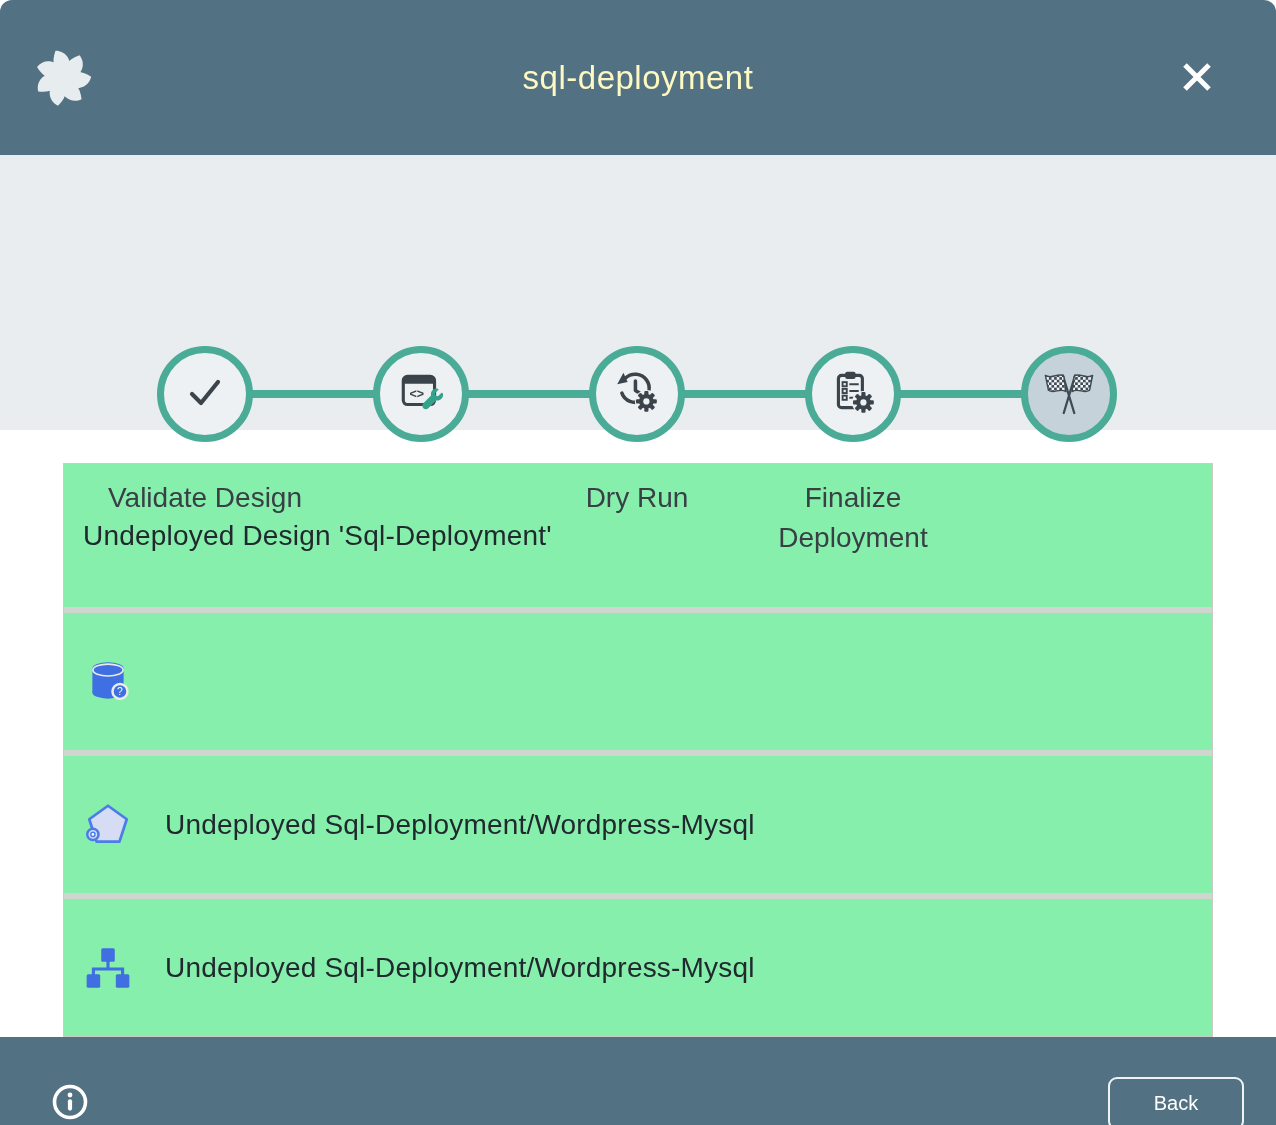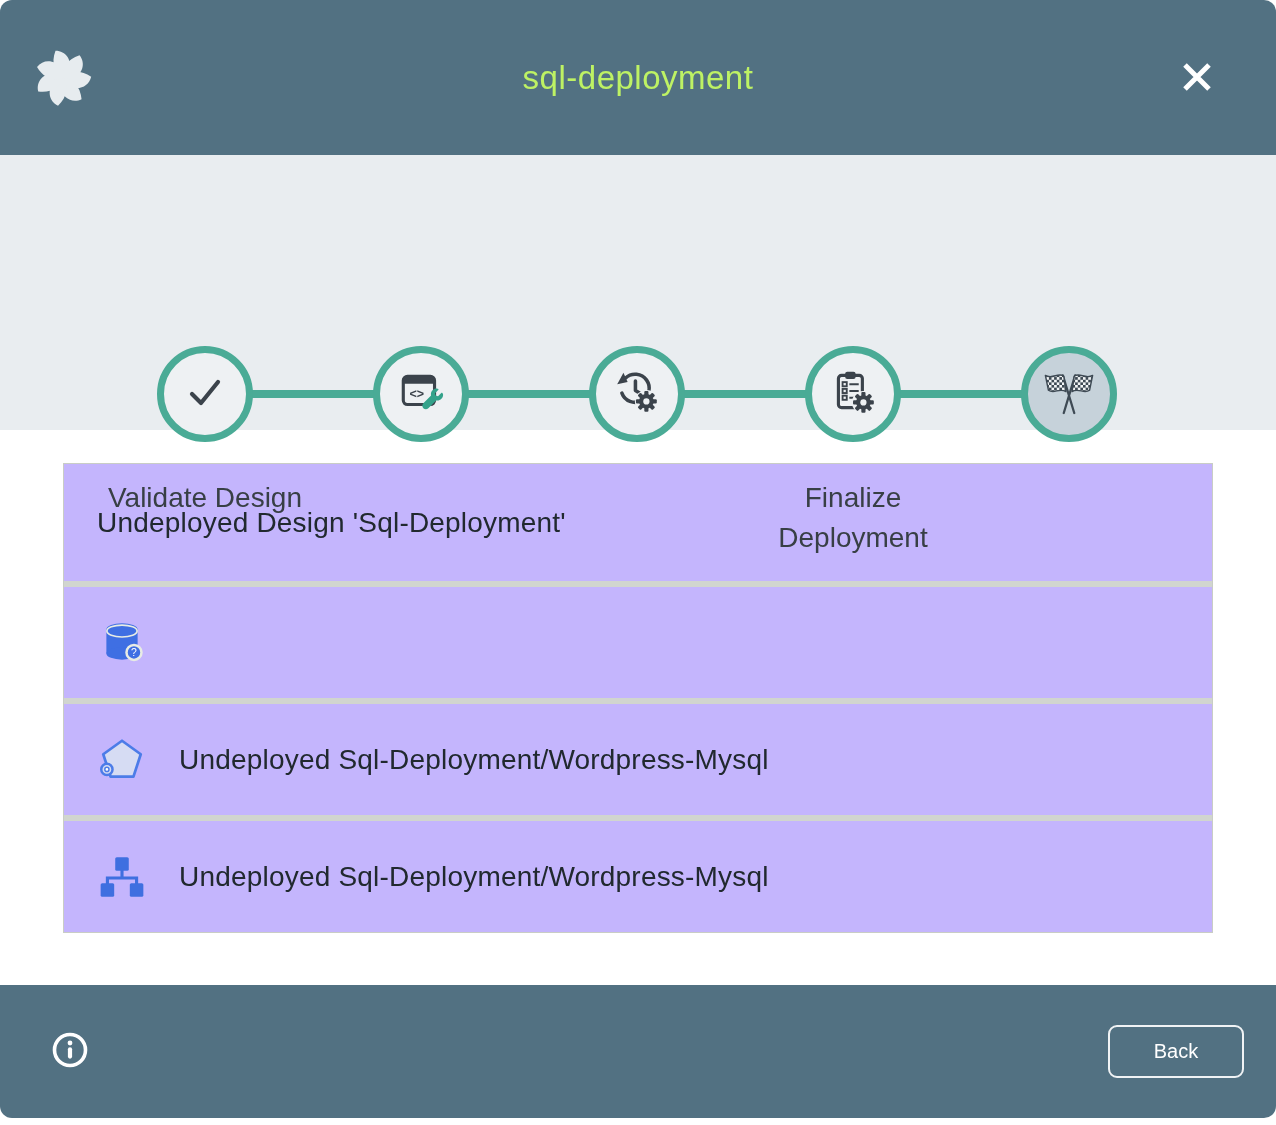--- a/index.html
+++ b/index.html
@@ -2,36 +2,36 @@
 <html><head>
 <meta charset="utf-8">
 <style>
   html,body{margin:0;padding:0;background:#ffffff;}
   body{width:1276px;height:1125px;font-family:"Liberation Sans",sans-serif;-webkit-font-smoothing:antialiased;}
   .modal{width:1276px;height:1125px;display:flex;flex-direction:column;overflow:hidden;}
 
   
   .header{height:155px;background:#527182;border-radius:12px 12px 0 0;position:relative;display:flex;align-items:center;flex:0 0 auto;}
   .logo{position:absolute;left:33px;top:48px;width:60px;height:60px;}
-  .title{width:100%;text-align:center;color:#bef264;font-size:33px;letter-spacing:.5px;}
+  .title{width:100%;text-align:center;color:#fef9c3;font-size:33px;letter-spacing:.5px;}
   .close-btn{position:absolute;right:56px;top:55px;width:46px;height:46px;cursor:pointer;display:flex;align-items:center;justify-content:center;background:none;border:none;padding:0;}
 
   
   .stepper{height:275px;background:#e9edf0;position:relative;flex:0 0 auto;}
   .connector{position:absolute;left:205px;top:235px;width:864px;height:8px;background:#4aab96;}
   .steps-row{position:absolute;left:97px;top:191px;display:flex;}
   .step{width:216px;display:flex;flex-direction:column;align-items:center;}
   .step-circle{width:82px;height:82px;border:7px solid #4aab96;border-radius:50%;background:#eef1f3;display:flex;align-items:center;justify-content:center;position:relative;z-index:2;cursor:pointer;}
   .step.active .step-circle{background:#c6d2da;}
   .step-label{margin-top:36px;font-size:28px;line-height:40px;color:#383f45;text-align:center;width:210px;}
 
   
   .content{flex:1 1 auto;background:#ffffff;}
   .status-list{margin:33px 63px 0 63px;border:1px solid #c9cdc5;}
-  .status-row{height:117px;background:#c4b5fd;display:flex;align-items:center;padding-left:33px;box-sizing:border-box;}
+  .status-row{height:143px;background:#86efac;display:flex;align-items:center;padding-left:19px;box-sizing:border-box;}
   .status-row + .status-row{border-top:6px solid #d1d5cf;}
   .row-icon{width:50px;height:50px;margin-right:32px;flex:0 0 auto;display:flex;align-items:center;justify-content:center;}
   .row-text{font-size:28px;color:#21292f;letter-spacing:.2px;}
 
   
   .footer{height:133px;background:#527182;border-radius:0 0 12px 12px;display:flex;align-items:center;flex:0 0 auto;margin-top:auto;}
   .bottom-gap{height:7px;background:#ffffff;}
   .info-btn{margin-left:50px;width:40px;height:40px;background:none;border:none;padding:0;cursor:pointer;display:flex;align-items:center;justify-content:center;}
   .footer-spacer{flex:1;}
   .btn{height:53px;border-radius:9px;font-size:20px;font-family:"Liberation Sans",sans-serif;color:#ffffff;cursor:pointer;display:flex;align-items:center;justify-content:center;}
@@ -129,20 +129,21 @@
                   <rect x="-2" y="-10" width="4" height="5" rx="1" transform="rotate(225)"></rect>
                   <rect x="-2" y="-10" width="4" height="5" rx="1" transform="rotate(270)"></rect>
                   <rect x="-2" y="-10" width="4" height="5" rx="1" transform="rotate(315)"></rect>
                 </g>
                 <circle r="7" fill="#3b434b"></circle>
                 <circle r="3" fill="#eef1f3"></circle>
               </g>
             </svg>
           </span>
         </div>
+        <div class="step-label">Dry Run</div>
       </div>
 
       <div class="step">
         <div class="step-circle">
           <span>
             <svg width="50" height="50" viewBox="0 0 48 48">
               <rect x="10" y="8" width="23" height="31" rx="3" fill="none" stroke="#3b434b" stroke-width="3"></rect>
               <rect x="16.5" y="4.5" width="10" height="7" rx="2" fill="#3b434b"></rect>
               <g stroke="#3b434b" stroke-width="1.8" fill="none">
                 <rect x="14" y="14.5" width="4" height="4"></rect>

